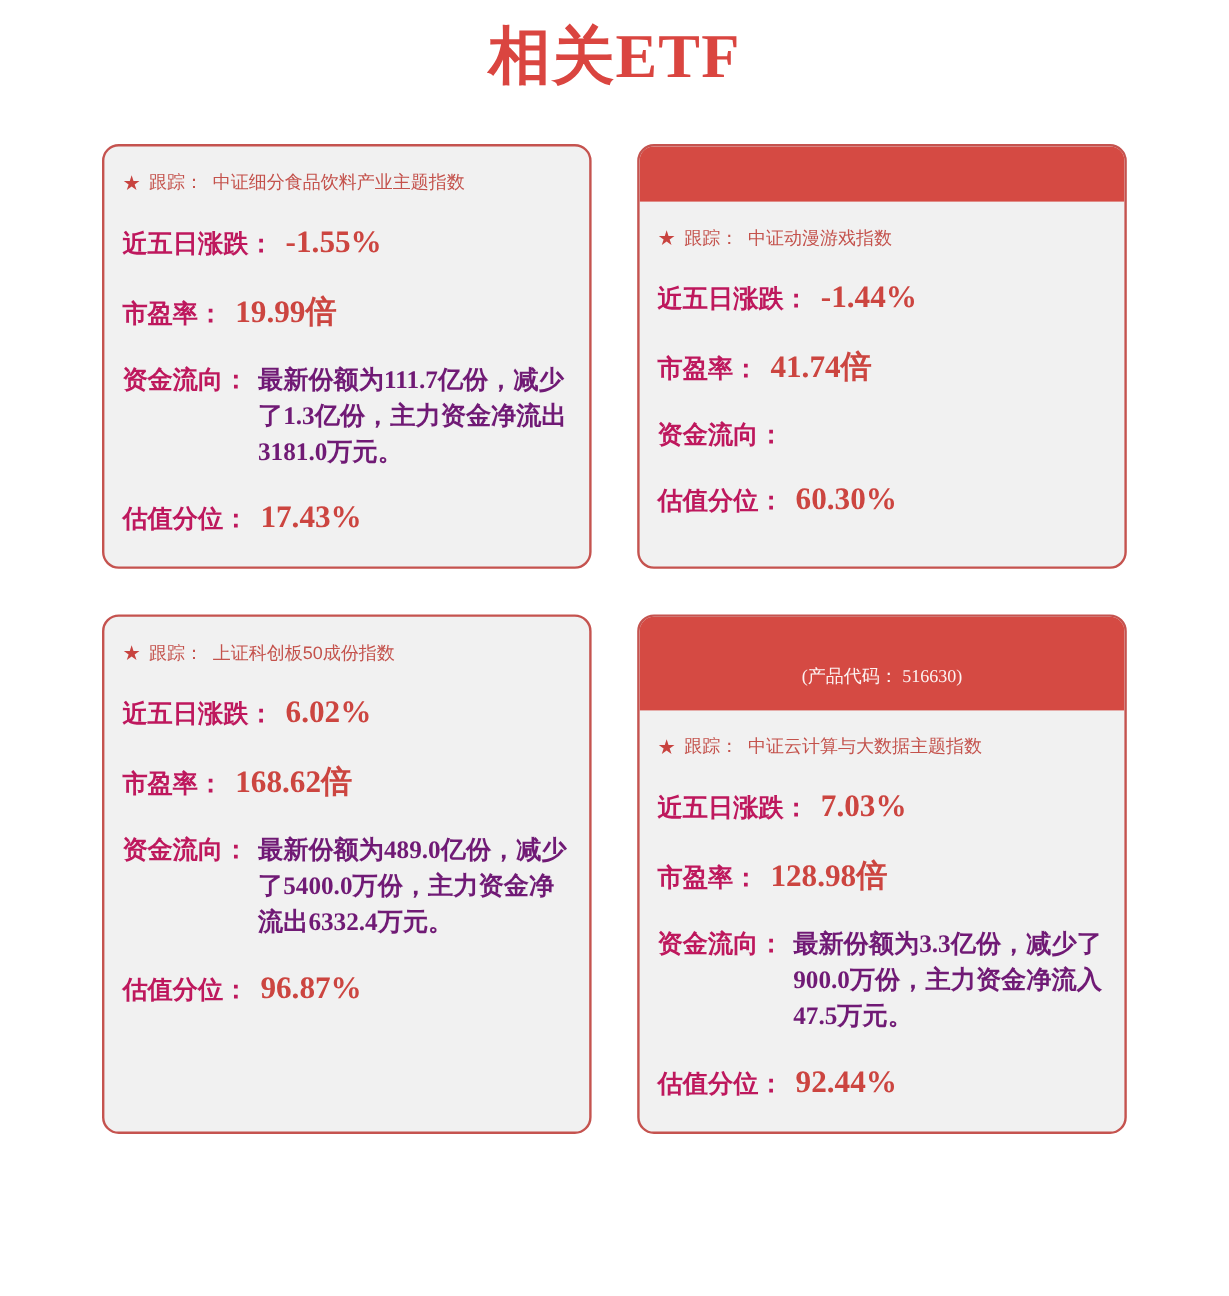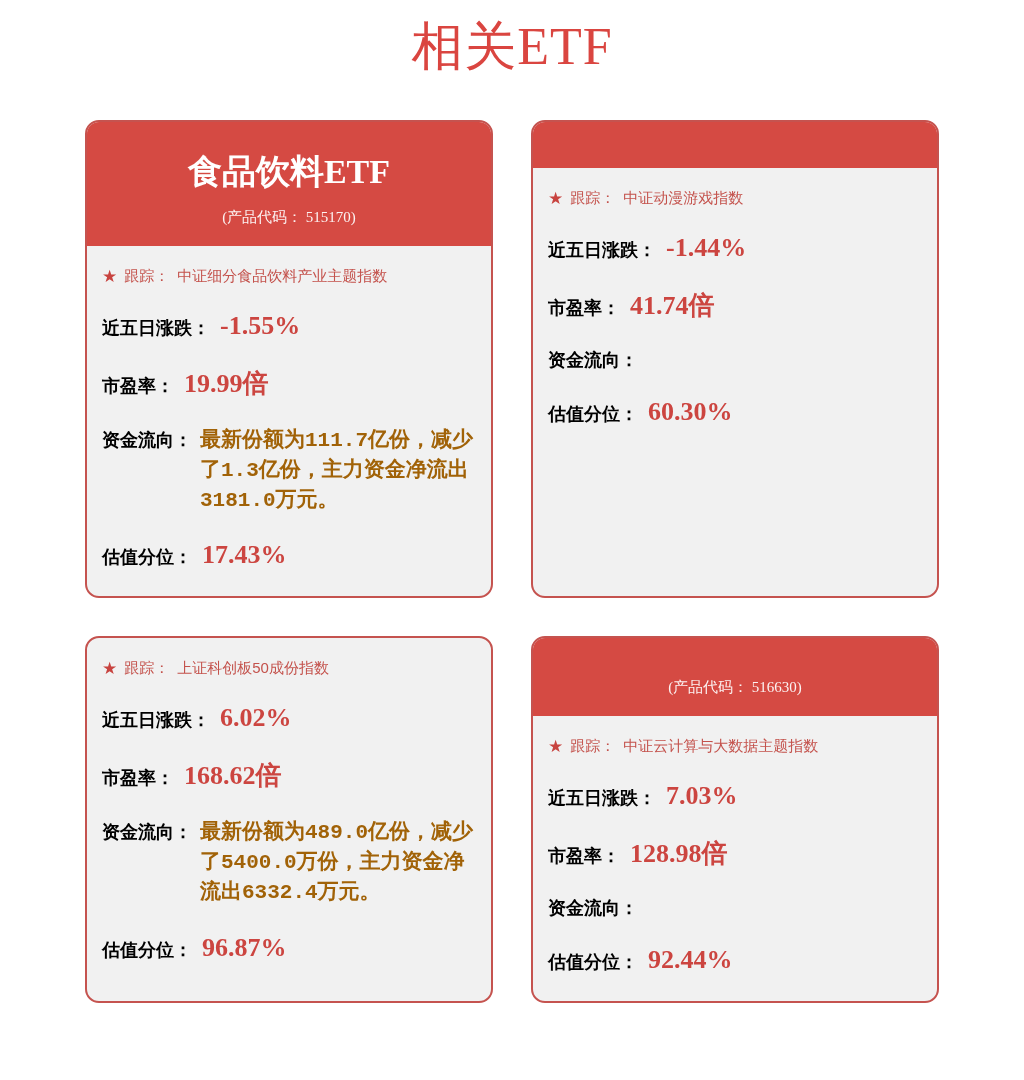--- a/index.html
+++ b/index.html
@@ -8,21 +8,21 @@
     width: 1024px;
     height: 1080px;
     margin: 0 auto;
     font-family: "Liberation Sans", sans-serif;
     overflow: hidden;
   }
   .page-title {
     text-align: center;
     margin-top: 12px;
     font-size: 52px;
-    font-weight: normal;
+    font-weight: bold;
     color: #da4540;
     font-family: "Liberation Serif", "DejaVu Serif", serif;
     letter-spacing: 1px;
   }
   .cards-grid {
     width: 854px;
     margin: 38px auto 0;
     display: grid;
     grid-template-columns: 1fr 1fr;
     column-gap: 38px;
@@ -66,55 +66,51 @@
     margin-right: 7px;
     line-height: 1;
   }
   .tracking-label { margin-right: 8px; }
   .info-row {
     display: flex;
     align-items: baseline;
     margin-top: 25px;
   }
   .info-label {
-    font-size: 18px;
-    font-weight: bold;
-    color: #000000;
+    font-size: 21px;
+    font-weight: bold;
+    color: #be185d;
     white-space: nowrap;
     flex-shrink: 0;
     text-align: right;
   }
   .info-value {
     margin-left: 10px;
     font-size: 26px;
     font-weight: bold;
     color: #cc4540;
     font-family: "Liberation Serif", "DejaVu Serif", serif;
   }
   .flow-text {
     margin-left: 8px;
     font-size: 21px;
     font-weight: bold;
-    color: #a16207;
+    color: #701a75;
     line-height: 1.42;
-    font-family: Liberation Mono, monospace;
+    font-family: Liberation Serif, serif;
   }
 </style>
 </head>
 <body>
 
 <h1 class="page-title">相关ETF</h1>
 
 <div class="cards-grid">
 
   <section class="card">
-    <header class="card-header">
-      <div class="etf-name">食品饮料ETF</div>
-      <div class="etf-code">(产品代码： 515170)</div>
-    </header>
     <div class="card-body">
       <div class="tracking-row">
         <span class="star-icon">★</span>
         <span class="tracking-label">跟踪：</span>
         <span class="tracking-index">中证细分食品饮料产业主题指数</span>
       </div>
       <div class="info-row">
         <span class="info-label">近五日涨跌：</span>
         <span class="info-value">-1.55%</span>
       </div>
@@ -199,20 +195,21 @@
       <div class="info-row">
         <span class="info-label">近五日涨跌：</span>
         <span class="info-value">7.03%</span>
       </div>
       <div class="info-row">
         <span class="info-label">市盈率：</span>
         <span class="info-value">128.98倍</span>
       </div>
       <div class="info-row">
         <span class="info-label">资金流向：</span>
+        <span class="flow-text">最新份额为3.3亿份，减少了900.0万份，主力资金净流入47.5万元。</span>
       </div>
       <div class="info-row">
         <span class="info-label">估值分位：</span>
         <span class="info-value">92.44%</span>
       </div>
     </div>
   </section>
 
 </div>
 

